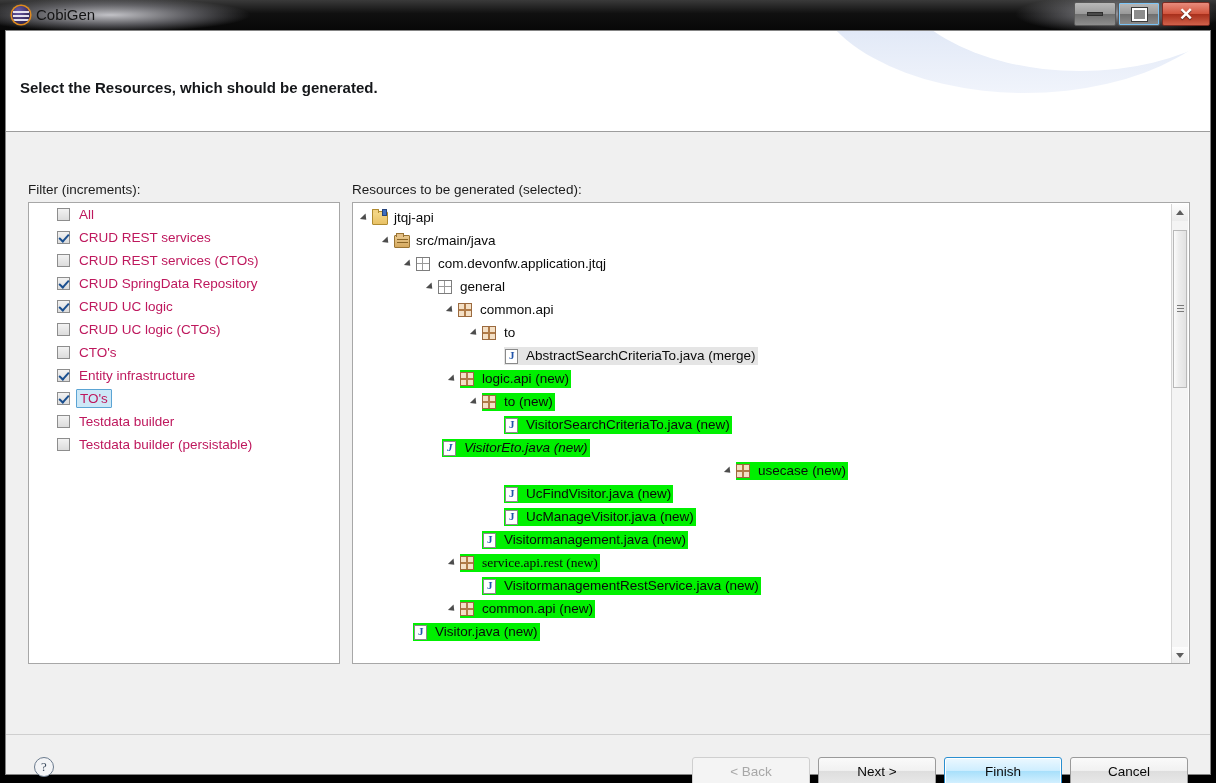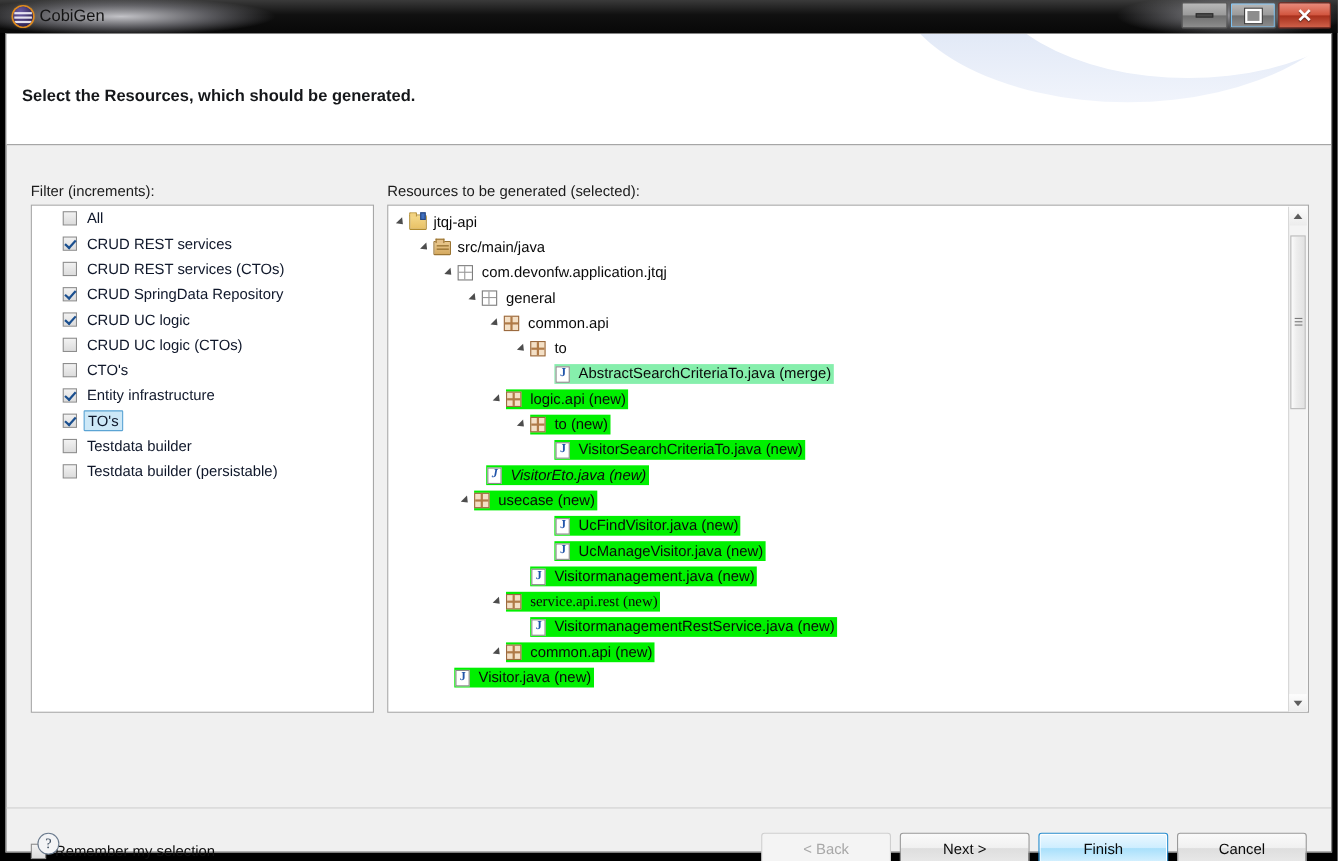--- a/index.html
+++ b/index.html
@@ -71,59 +71,59 @@
   }
   .swoosh2{
     position:absolute;right:-60px;top:-70px;width:380px;height:110px;
     border-radius:0 0 50% 50%/0 0 100% 100%;
     background:#ffffff;
   }
   .header-title{
     position:absolute;left:14px;top:48px;font-size:15px;font-weight:bold;color:#15171a;
   }
 
-  .body-area{position:absolute;left:0;top:94px;width:980px;height:540px;}
+  .body-area{position:absolute;left:0;top:110px;width:980px;height:540px;}
 
   .panel-label{position:absolute;font-size:13.5px;color:#1b1b1b;}
 
   .filter-box{
     position:absolute;left:22px;top:61px;width:312px;height:462px;
     background:#ffffff;border:1px solid #a7a7a7;box-sizing:border-box;
   }
   .chk-row{display:flex;align-items:center;height:23px;padding-left:28px;}
   .chk{
     width:13px;height:13px;box-sizing:border-box;flex:0 0 auto;
     border:1px solid #8d8d8d;background:linear-gradient(to bottom,#f2f2f2,#dcdcdc);
     position:relative;margin-right:7px;
   }
   .chk.on:after{
     content:"";position:absolute;left:3px;top:0px;width:4px;height:8px;
     border:solid #1a4f8f;border-width:0 2px 2px 0;transform:rotate(42deg);
   }
-  .chk-label{font-size:13.5px;color:#0f172a;white-space:nowrap;padding:0 2px;line-height:17px;}
+  .chk-label{font-size:13.5px;color:#be185d;white-space:nowrap;padding:0 2px;line-height:17px;}
   .chk-label.sel{
     background:#cde8f7;border:1px solid #5ba4d4;border-radius:1px;padding:0 3px;margin-left:-1px;
   }
 
   .tree-box{
     position:absolute;left:346px;top:61px;width:838px;height:462px;
     background:#ffffff;border:1px solid #a7a7a7;box-sizing:border-box;overflow:hidden;
   }
   .tree-inner{position:absolute;left:0;top:3px;width:800px;}
   .trow{height:23px;display:flex;align-items:center;white-space:nowrap;}
   .arrow{
     width:0;height:0;flex:0 0 auto;
     border-left:5px solid #4d4d4d;border-top:4px solid transparent;border-bottom:4px solid transparent;
     transform:rotate(45deg);margin-right:5px;
   }
   .arrow.hidden{visibility:hidden;}
   .ticon{width:16px;height:16px;flex:0 0 auto;margin-right:5px;position:relative;}
   .tlabel{font-size:13.5px;color:#0a0a0a;padding:1px 2px 1px 1px;line-height:16px;}
   .seg-green{background:#00f000;}
-  .seg-yellow{background:#86efac;}
+  .seg-yellow{background:#e5e5e5;}
 
   
   .ic-project{
     width:16px;height:14px;margin-top:1px;
     background:linear-gradient(to bottom,#f5d98a 0%,#e8c165 100%);
     border:1px solid #b08b30;border-radius:1px 2px 1px 1px;box-sizing:border-box;position:relative;
   }
   .ic-project:before{
     content:"";position:absolute;left:-1px;top:-3px;width:7px;height:4px;
     background:#f2d281;border:1px solid #b08b30;border-bottom:none;border-radius:1px 1px 0 0;box-sizing:border-box;
@@ -397,21 +397,21 @@
             </div>
             <div class="trow" style="padding-left: 79px; font-style: italic;">
               <span class="arrow hidden"></span>
               <span class="seg-green" style="display: flex; align-items: center;">
                 <span class="ticon">
                   <span class="ic-java" style="display: block;"></span>
                 </span>
                 <span class="tlabel">VisitorEto.java (new)</span>
               </span>
             </div>
-            <div class="trow" style="padding-left: 68px;">
+            <div class="trow" style="padding-left: 68px; justify-content: center;">
               <span class="arrow"></span>
               <span class="seg-green" style="display: flex; align-items: center;">
                 <span class="ticon">
                   <span class="ic-pkg filled" style="display: block;"></span>
                 </span>
                 <span class="tlabel">usecase (new)</span>
               </span>
             </div>
             <div class="trow" style="padding-left: 141px;">
               <span class="arrow hidden"></span>

